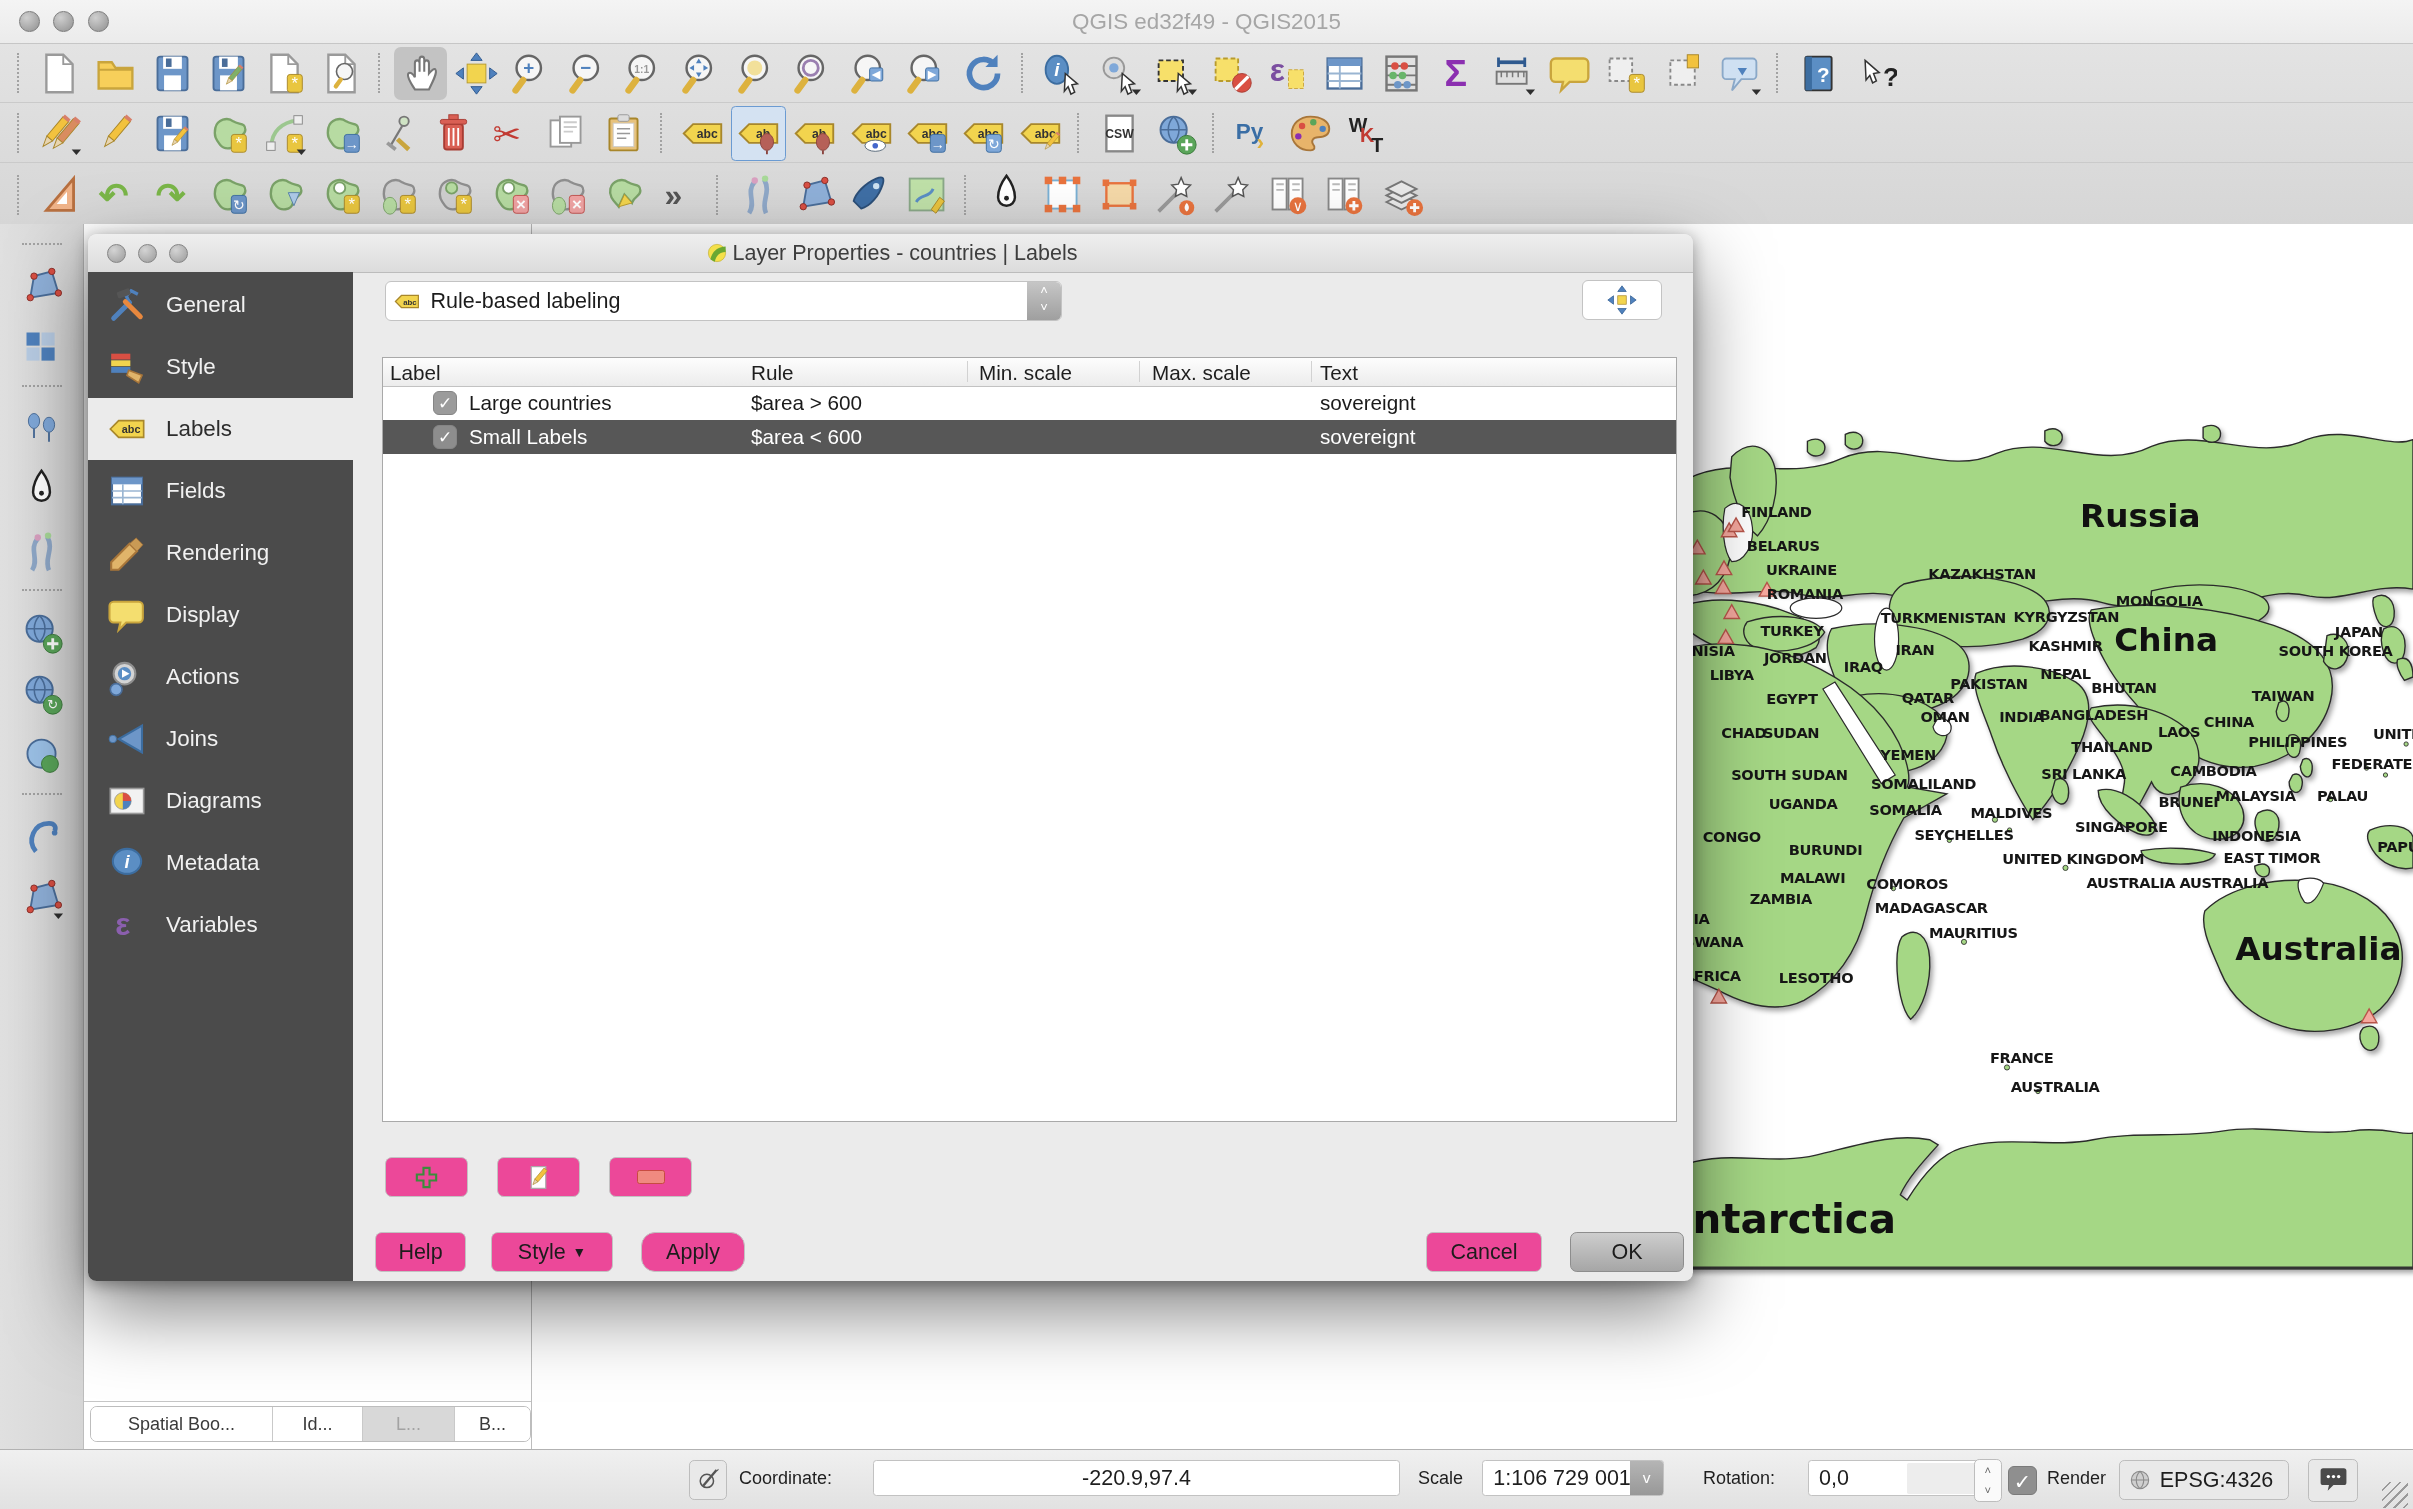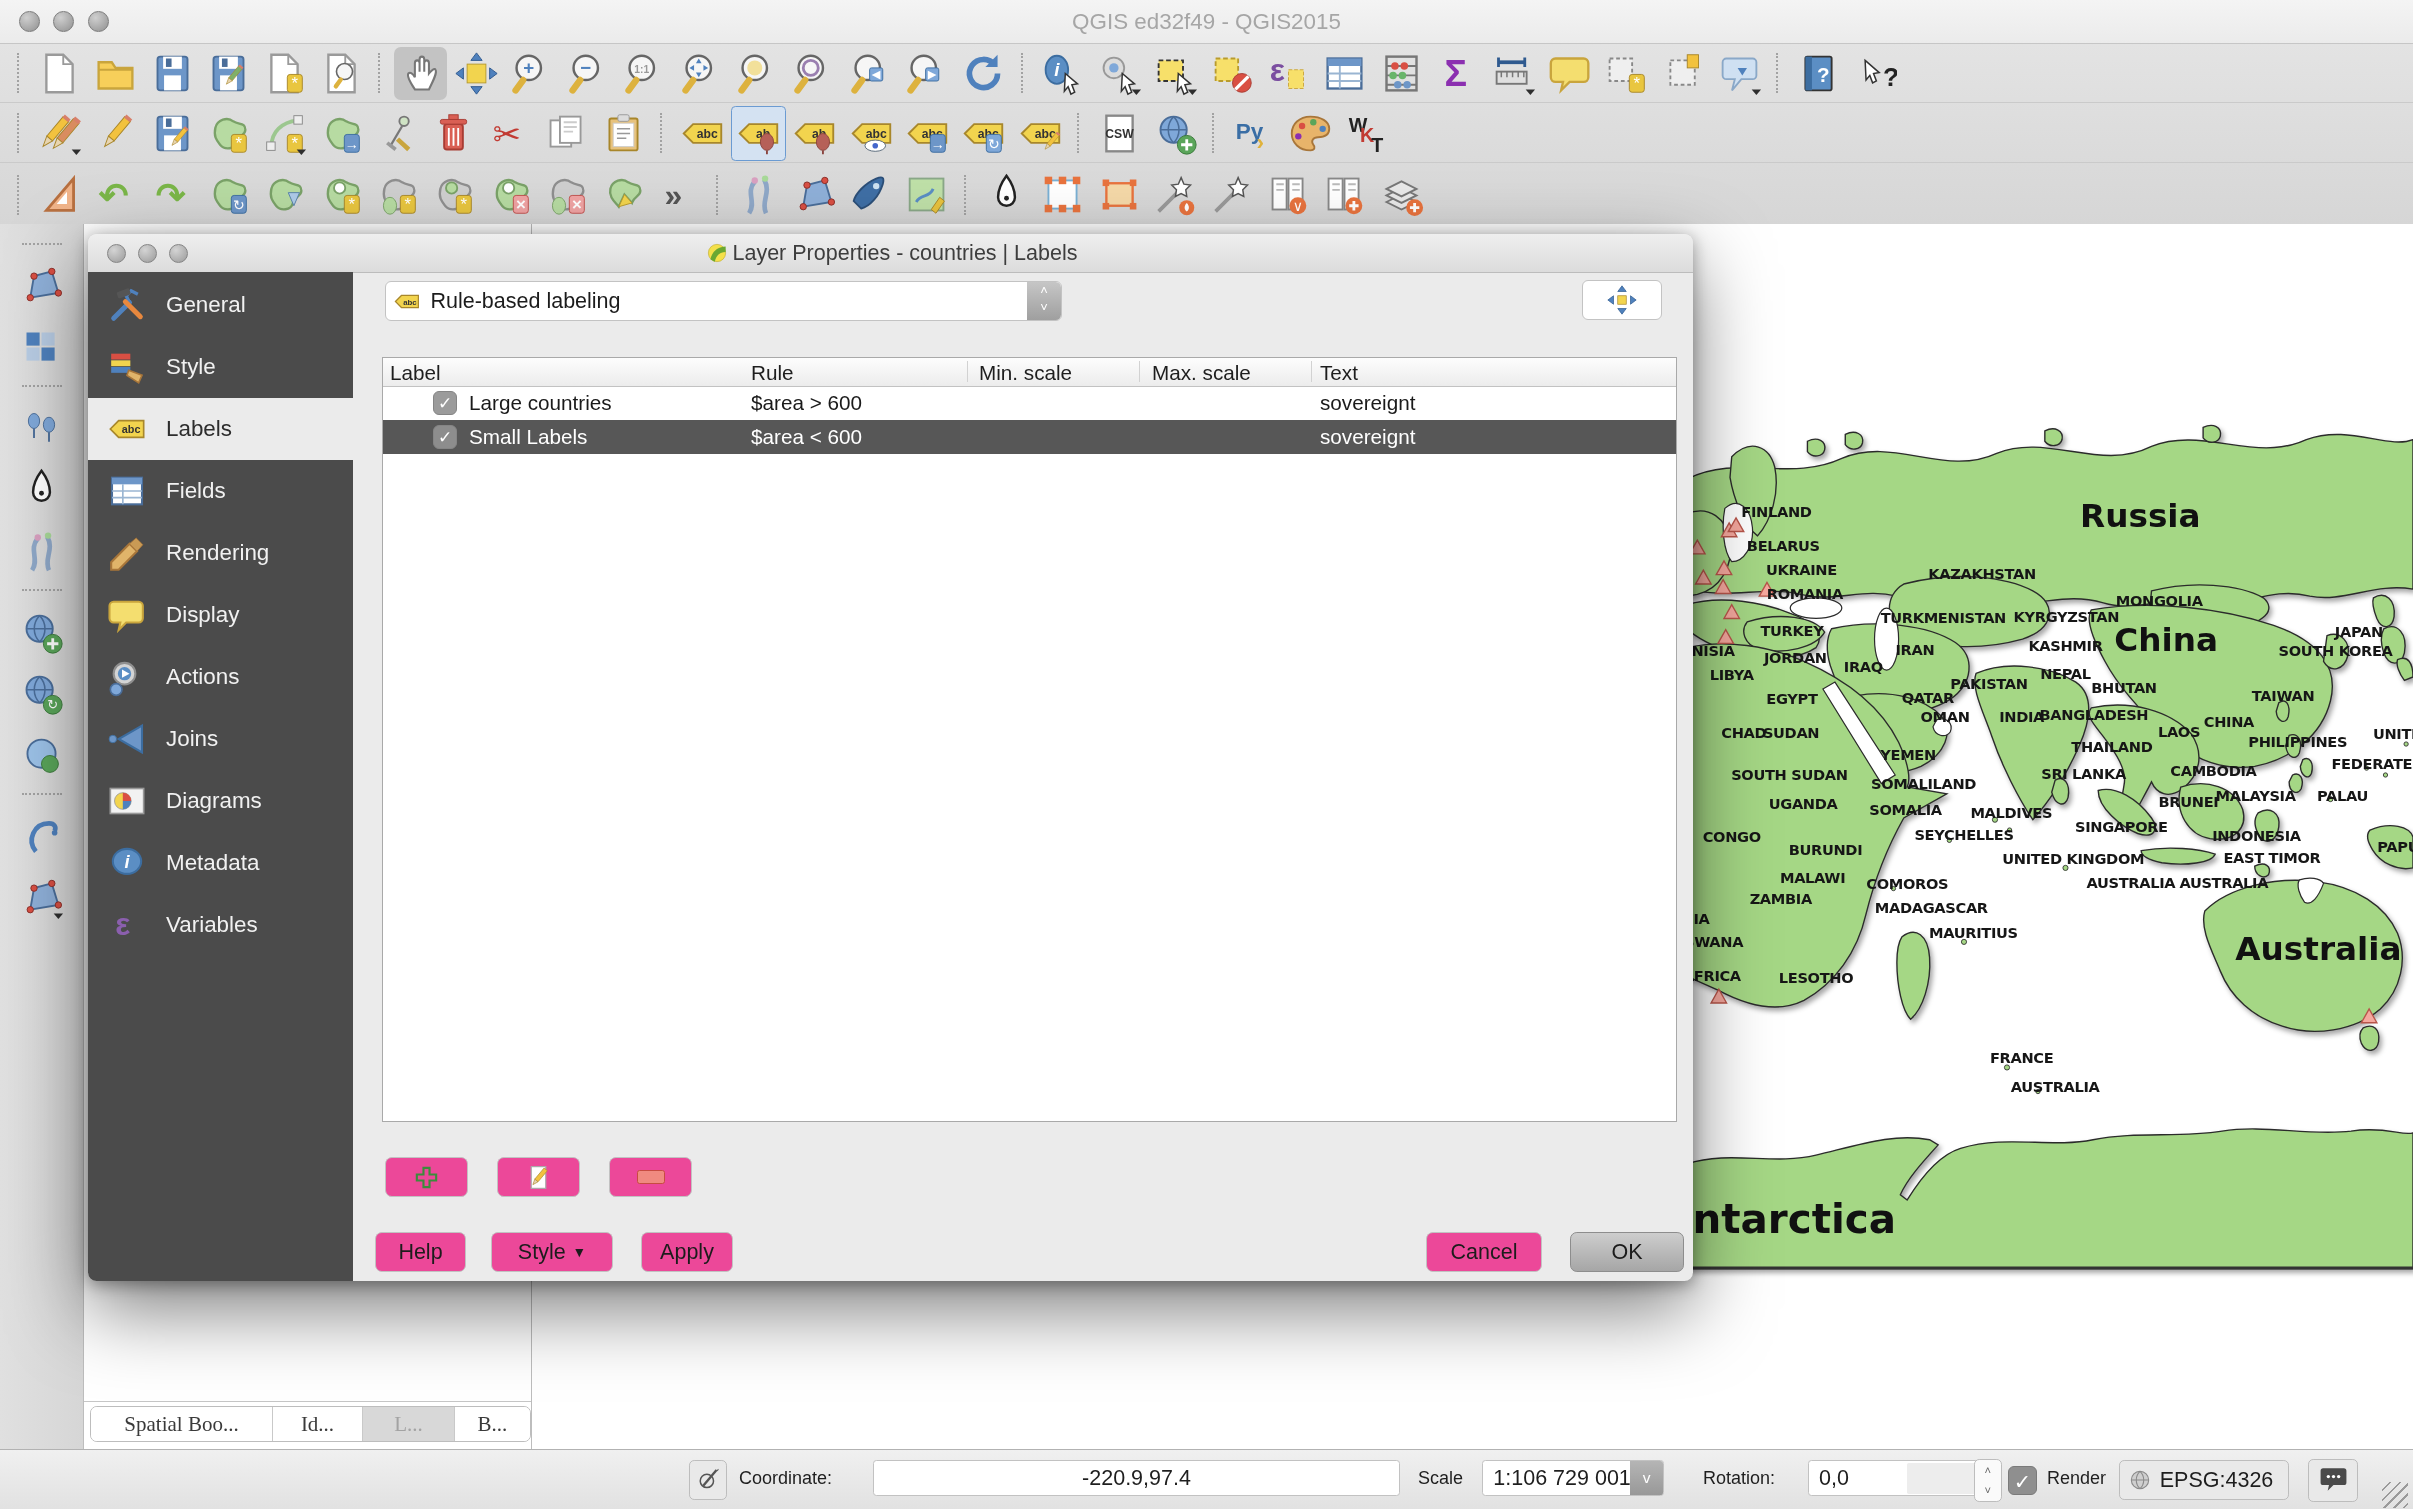--- a/index.html
+++ b/index.html
@@ -20,21 +20,21 @@
   .tsep{flex:0 0 auto;width:3.4px;height:40px;border-left:2.6px dotted #a2a2a2;margin:0 8.6px;}
   #lefttoolbar{left:0;top:224px;width:84px;height:1225px;background:linear-gradient(90deg,#e0e0e0,#d6d6d6);border-right:0.9px solid #bdbdbd;display:flex;flex-direction:column;align-items:center;padding-top:12px;box-sizing:border-box;}
   .vsep{height:3.4px;width:40px;border-top:2.6px dotted #a2a2a2;margin:6.9px 0;}
   #lefttoolbar .tbtn{margin:4.3px 0;}
 
   
   #canvas{left:84px;top:224px;width:2329px;height:1225px;background:#fff;}
   #paneldivider{left:531px;top:224px;width:0.9px;height:1225px;background:#bdbdbd;}
   #panelline{left:84px;top:1401px;width:447px;height:0.9px;background:#c6c6c6;}
   #tabsbar{left:90px;top:1406px;height:34px;display:flex;border:0.9px solid #bdbdbd;border-radius:6.9px;overflow:hidden;background:#fff;}
-  .ptab{height:34px;display:flex;align-items:center;justify-content:center;font-size:21px;color:#3a3a3a;background:#fff;border-right:0.9px solid #c9c9c9;box-sizing:border-box;font-family:Liberation Serif, serif;}
+  .ptab{height:34px;display:flex;align-items:center;justify-content:center;font-size:18px;color:#3a3a3a;background:#fff;border-right:0.9px solid #c9c9c9;box-sizing:border-box;}
   .ptab:last-child{border-right:none;}
   .ptab.sel{background:#d8d8d8;color:#a3a3a3;}
 
   
   #map{left:1687px;top:224px;width:726px;height:1225px;overflow:hidden;}
   #map svg{display:block;}
   .ml-sm{font-family:"DejaVu Sans",sans-serif;font-weight:bold;font-size:17px;letter-spacing:-0.4px;fill:#161616;}
   .ml-lg{font-family:"DejaVu Sans",sans-serif;font-weight:bold;font-size:38px;fill:#111;}
   .ml-xl{font-family:"DejaVu Sans",sans-serif;font-weight:bold;font-size:47px;fill:#111;}
 
@@ -1186,19 +1186,19 @@
     </button>
     <button class="dlg-btn small" style="left:521px;top:923px;">
       <span style="display:inline-block;width:26px;height:12px;background:#f08a80;border:1.7px solid #c84b41;border-radius:2.6px;"></span>
     </button>
 
     <button class="dlg-btn" style="left:287px;top:998px;width:91px;">Help</button>
     <button class="dlg-btn" style="left:403px;top:998px;width:122px;">
         <span>Style</span>
         <span style="font-size:13.8px;">▼</span>
       </button>
-    <button class="dlg-btn" style="left:553px;top:998px;width:92px;">Apply</button>
+    <button class="dlg-btn" style="left:553px;top:998px;width:104px;border-radius:14px;">Apply</button>
     <button class="dlg-btn" style="left:1338px;top:998px;width:116px;">Cancel</button>
     <button class="dlg-btn default" style="left:1482px;top:998px;width:114px;">OK</button>
   </div>
 
 </div>
 
 
 </body></html>

